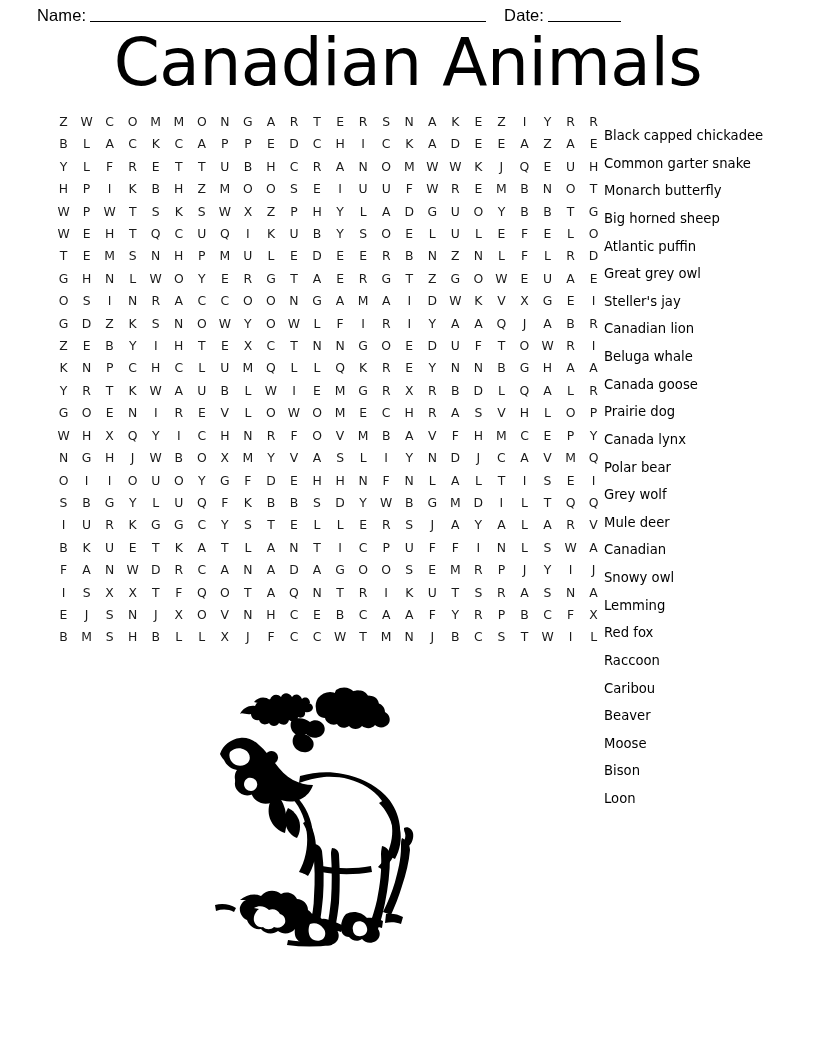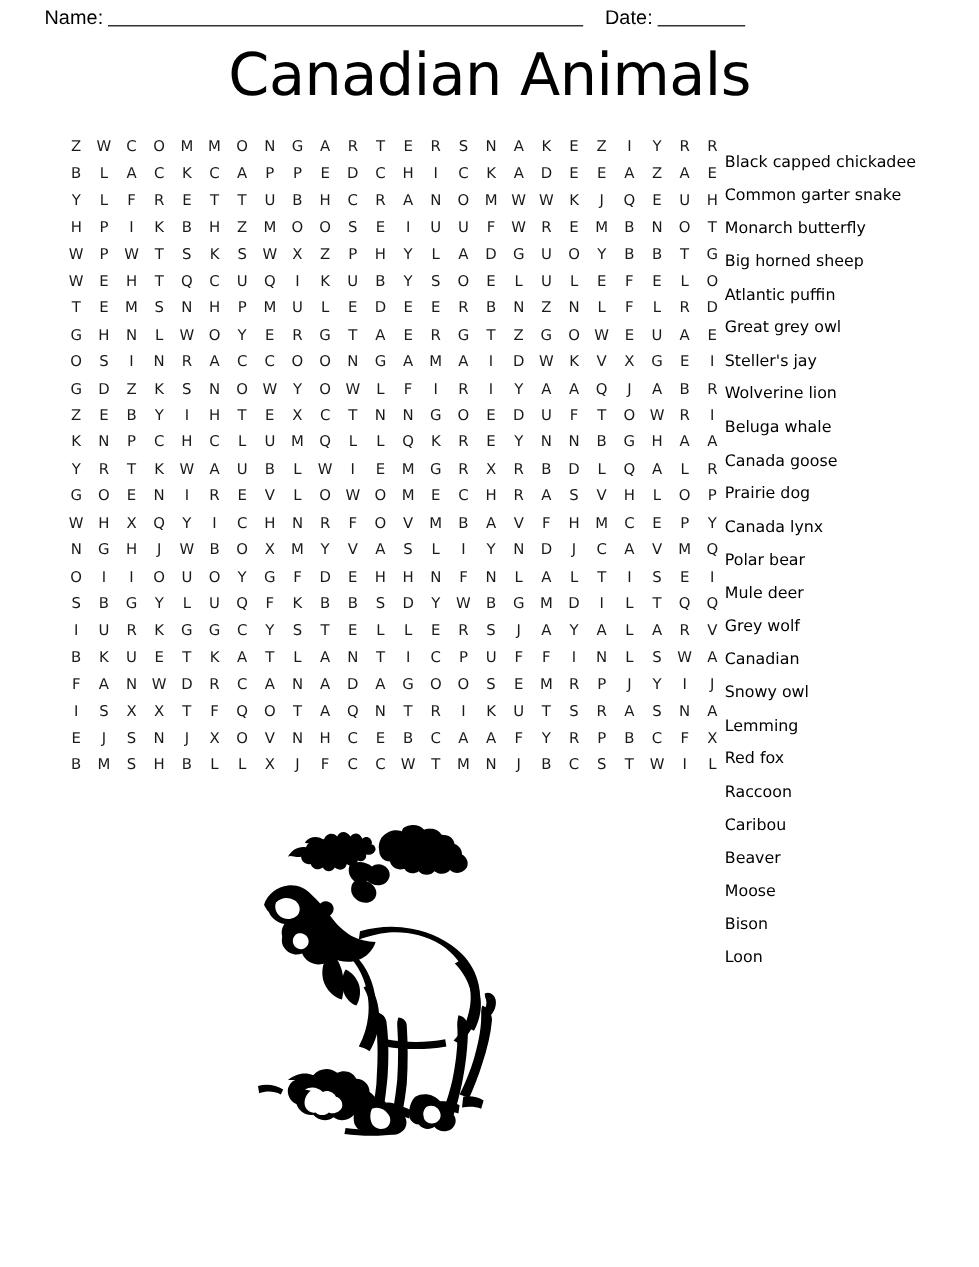--- a/index.html
+++ b/index.html
@@ -48,21 +48,21 @@
   #date-blank { width: 73px; }
 
   
   #puzzle-title {
     position: absolute;
     top: 33px;
     left: 0;
     width: 816px;
     text-align: center;
     font-family: "DejaVu Sans", sans-serif;
-    font-size: 49px;
+    font-size: 66px;
     font-weight: 400;
     letter-spacing: -0.4px;
     line-height: 60px;
     white-space: nowrap;
   }
 
   
   #letter-grid {
     position: absolute;
     top: 111px;
@@ -700,28 +700,28 @@
   </div>
 
 <div id="word-list">
     <div class="word-item">Black capped chickadee</div>
     <div class="word-item">Common garter snake</div>
     <div class="word-item">Monarch butterfly</div>
     <div class="word-item">Big horned sheep</div>
     <div class="word-item">Atlantic puffin</div>
     <div class="word-item">Great grey owl</div>
     <div class="word-item">Steller's jay</div>
-    <div class="word-item">Wolverine lion</div>
+    <div class="word-item">Canadian lion</div>
     <div class="word-item">Beluga whale</div>
     <div class="word-item">Canada goose</div>
     <div class="word-item">Prairie dog</div>
     <div class="word-item">Canada lynx</div>
     <div class="word-item">Polar bear</div>
+    <div class="word-item">Grey wolf</div>
     <div class="word-item">Mule deer</div>
-    <div class="word-item">Grey wolf</div>
     <div class="word-item">Canadian</div>
     <div class="word-item">Snowy owl</div>
     <div class="word-item">Lemming</div>
     <div class="word-item">Red fox</div>
     <div class="word-item">Raccoon</div>
     <div class="word-item">Caribou</div>
     <div class="word-item">Beaver</div>
     <div class="word-item">Moose</div>
     <div class="word-item">Bison</div>
     <div class="word-item">Loon</div>

